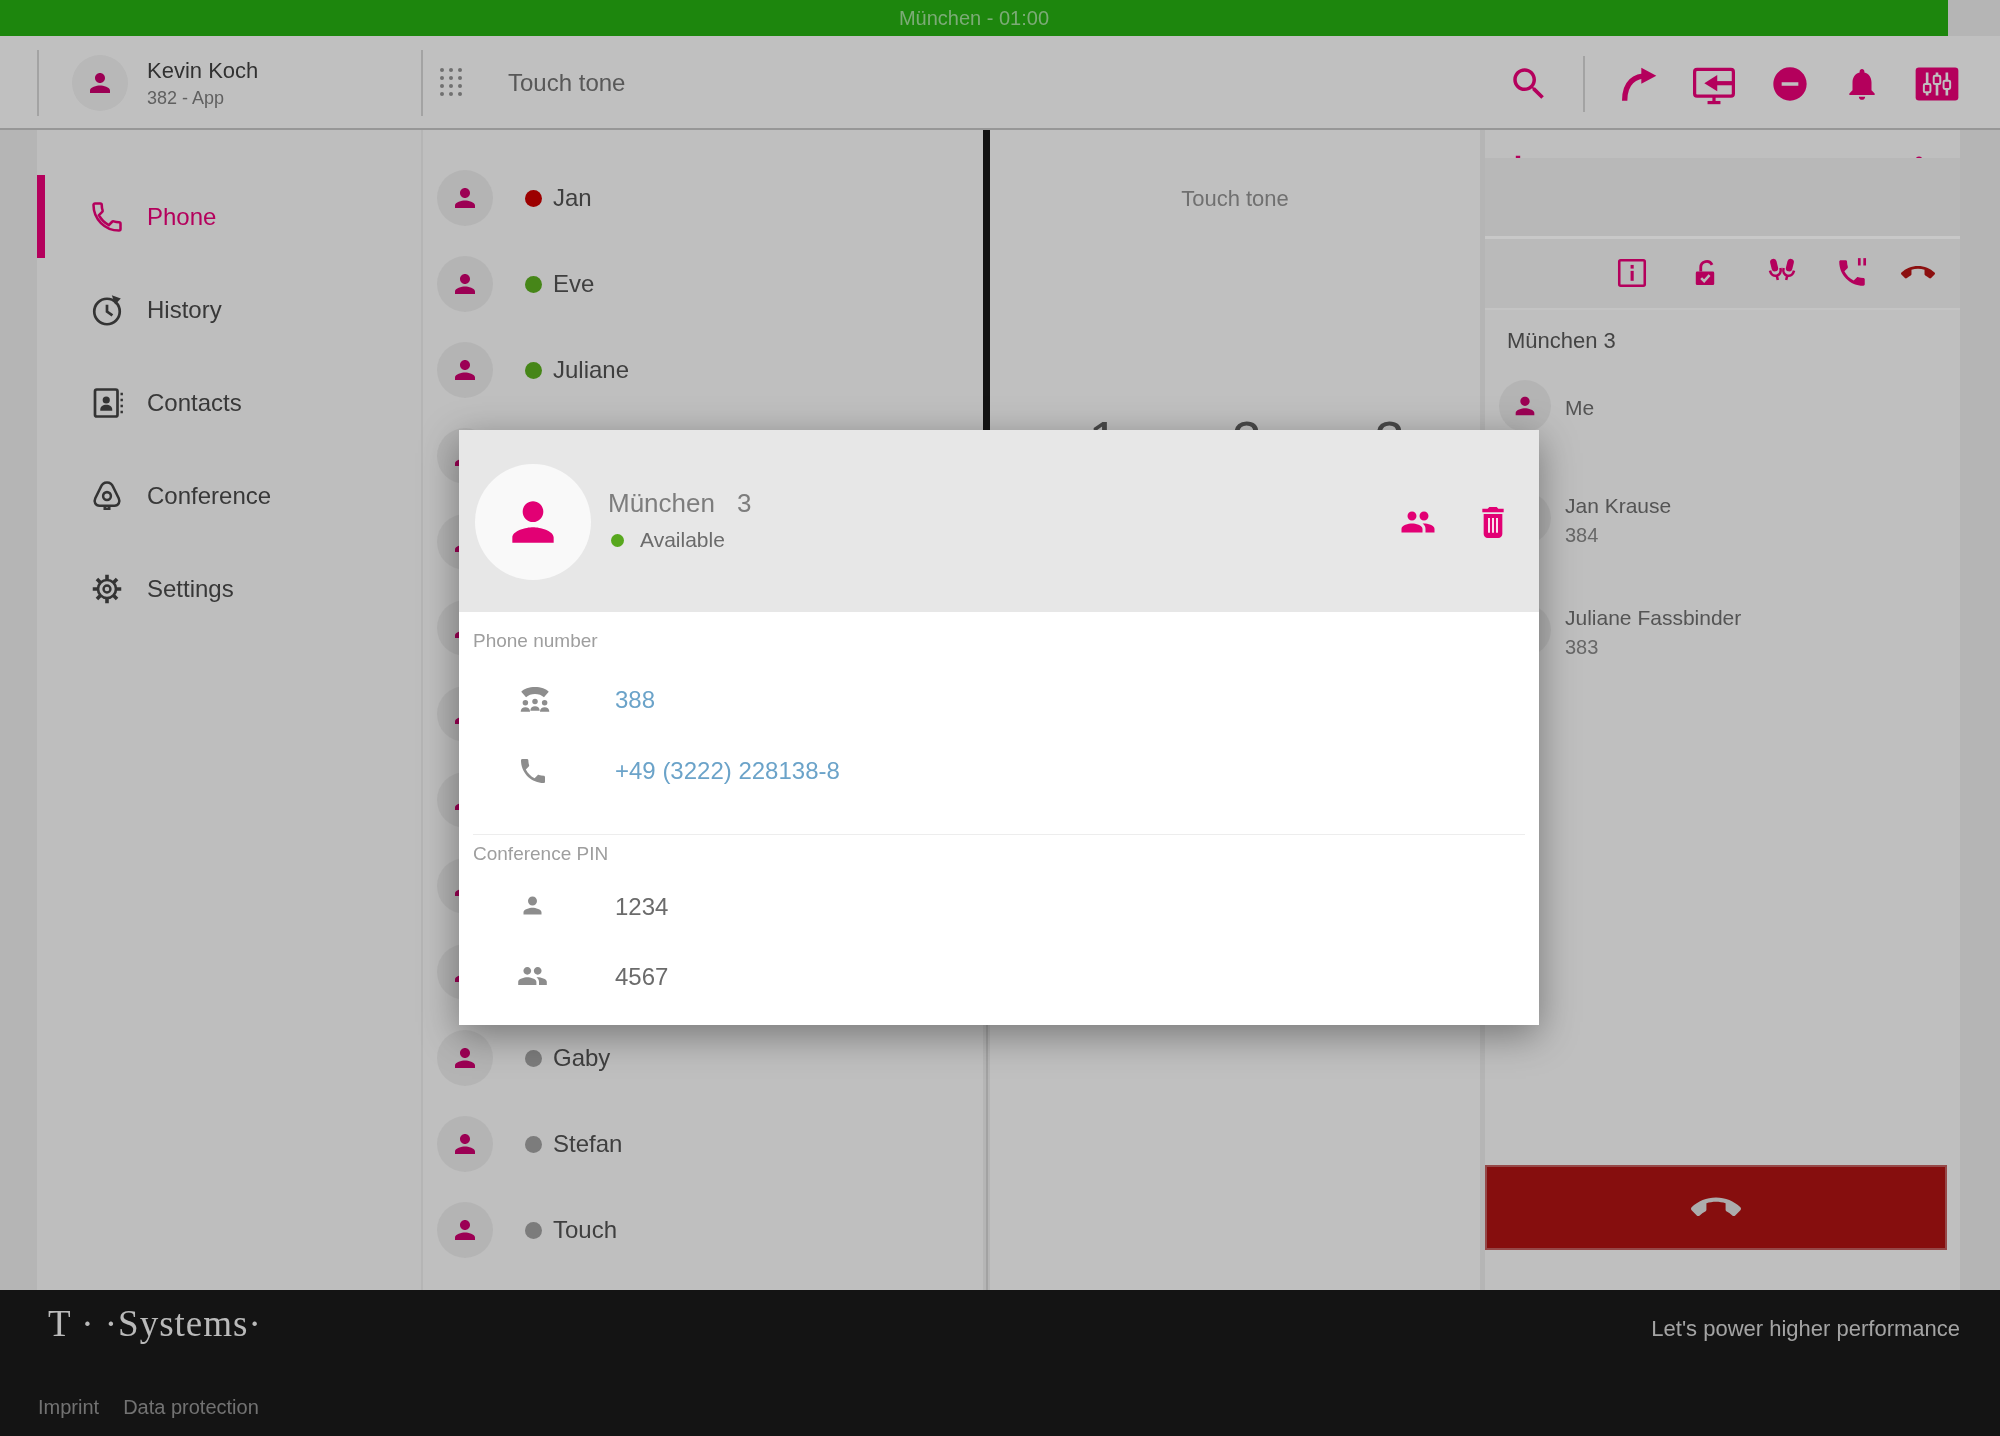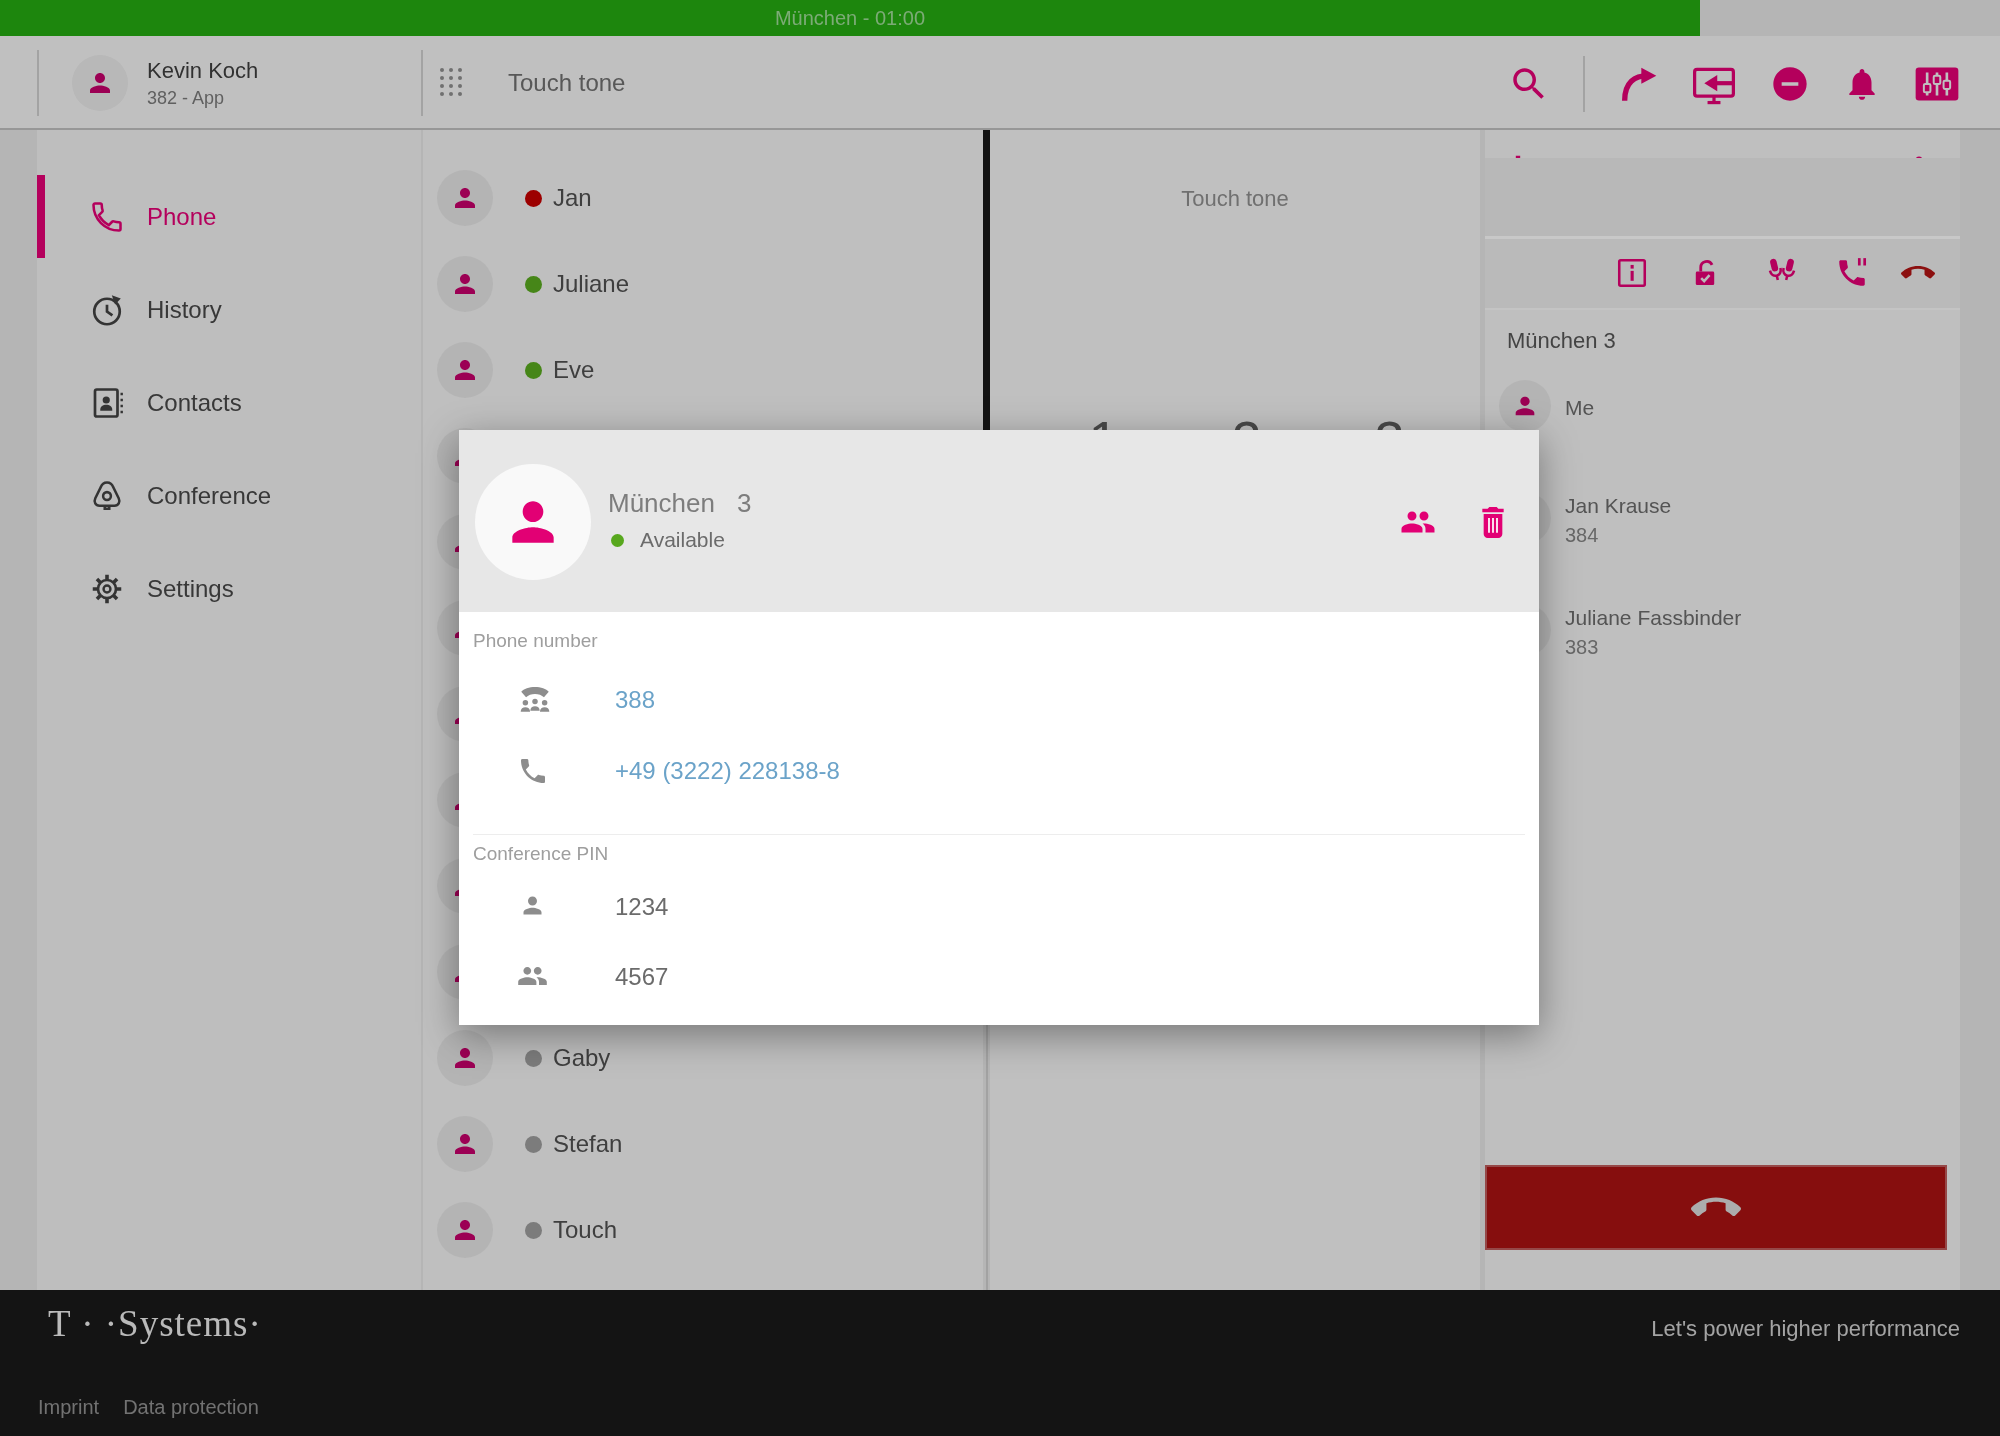--- a/index.html
+++ b/index.html
@@ -2,21 +2,21 @@
 <html><head>
 <meta charset="utf-8">
 <style>
   html,body{margin:0;padding:0;background:#888;}
   .app{position:relative;width:2000px;height:1436px;overflow:hidden;background:#e3e3e3;
        font-family:"Liberation Sans",sans-serif;-webkit-font-smoothing:antialiased;}
   .ic{display:inline-block;line-height:0;}
   .ic svg{display:block;width:100%;height:100%;}
 
   
-  .greenbar{position:absolute;left:0;top:0;width:1700px;height:36px;background:#25a811;
+  .greenbar{position:absolute;left:0;top:0;width:1948px;height:36px;background:#25a811;
             display:flex;align-items:center;justify-content:center;}
   .greenbar span{color:#9bd694;font-size:20px;}
 
   
   .header{position:absolute;left:0;top:36px;width:2000px;height:94px;background:#f1f1f1;
           border-bottom:2px solid #bdbdbd;box-sizing:border-box;}
   .hline{position:absolute;top:14px;height:66px;width:2px;background:#cccccc;}
   .avatar{border-radius:50%;background:#e6e6e6;display:flex;align-items:center;justify-content:center;}
   .h-avatar{position:absolute;left:72px;top:19px;width:56px;height:56px;}
   .h-avatar .ic{width:30px;height:30px;color:#c4006a;}
@@ -272,33 +272,33 @@
 
       <div class="c-row">
         <span class="avatar">
           <span class="ic">
             <svg viewBox="0 0 24 24">
               <path fill="currentColor" d="M12 12c2.21 0 4-1.79 4-4s-1.79-4-4-4-4 1.79-4 4 1.79 4 4 4zm0 2c-2.67 0-8 1.34-8 4v2h16v-2c0-2.66-5.33-4-8-4z"></path>
             </svg>
           </span>
         </span>
         <span class="dot available"></span>
+        <span class="c-name">Eve</span>
+      </div>
+
+      <div class="c-row">
+        <span class="avatar">
+          <span class="ic">
+            <svg viewBox="0 0 24 24">
+              <path fill="currentColor" d="M12 12c2.21 0 4-1.79 4-4s-1.79-4-4-4-4 1.79-4 4 1.79 4 4 4zm0 2c-2.67 0-8 1.34-8 4v2h16v-2c0-2.66-5.33-4-8-4z"></path>
+            </svg>
+          </span>
+        </span>
+        <span class="dot available"></span>
         <span class="c-name">Juliane</span>
-      </div>
-
-      <div class="c-row">
-        <span class="avatar">
-          <span class="ic">
-            <svg viewBox="0 0 24 24">
-              <path fill="currentColor" d="M12 12c2.21 0 4-1.79 4-4s-1.79-4-4-4-4 1.79-4 4 1.79 4 4 4zm0 2c-2.67 0-8 1.34-8 4v2h16v-2c0-2.66-5.33-4-8-4z"></path>
-            </svg>
-          </span>
-        </span>
-        <span class="dot available"></span>
-        <span class="c-name">Eve</span>
       </div>
 
       <div class="c-row">
         <span class="avatar">
           <span class="ic">
             <svg viewBox="0 0 24 24">
               <path fill="currentColor" d="M12 12c2.21 0 4-1.79 4-4s-1.79-4-4-4-4 1.79-4 4 1.79 4 4 4zm0 2c-2.67 0-8 1.34-8 4v2h16v-2c0-2.66-5.33-4-8-4z"></path>
             </svg>
           </span>
         </span>

